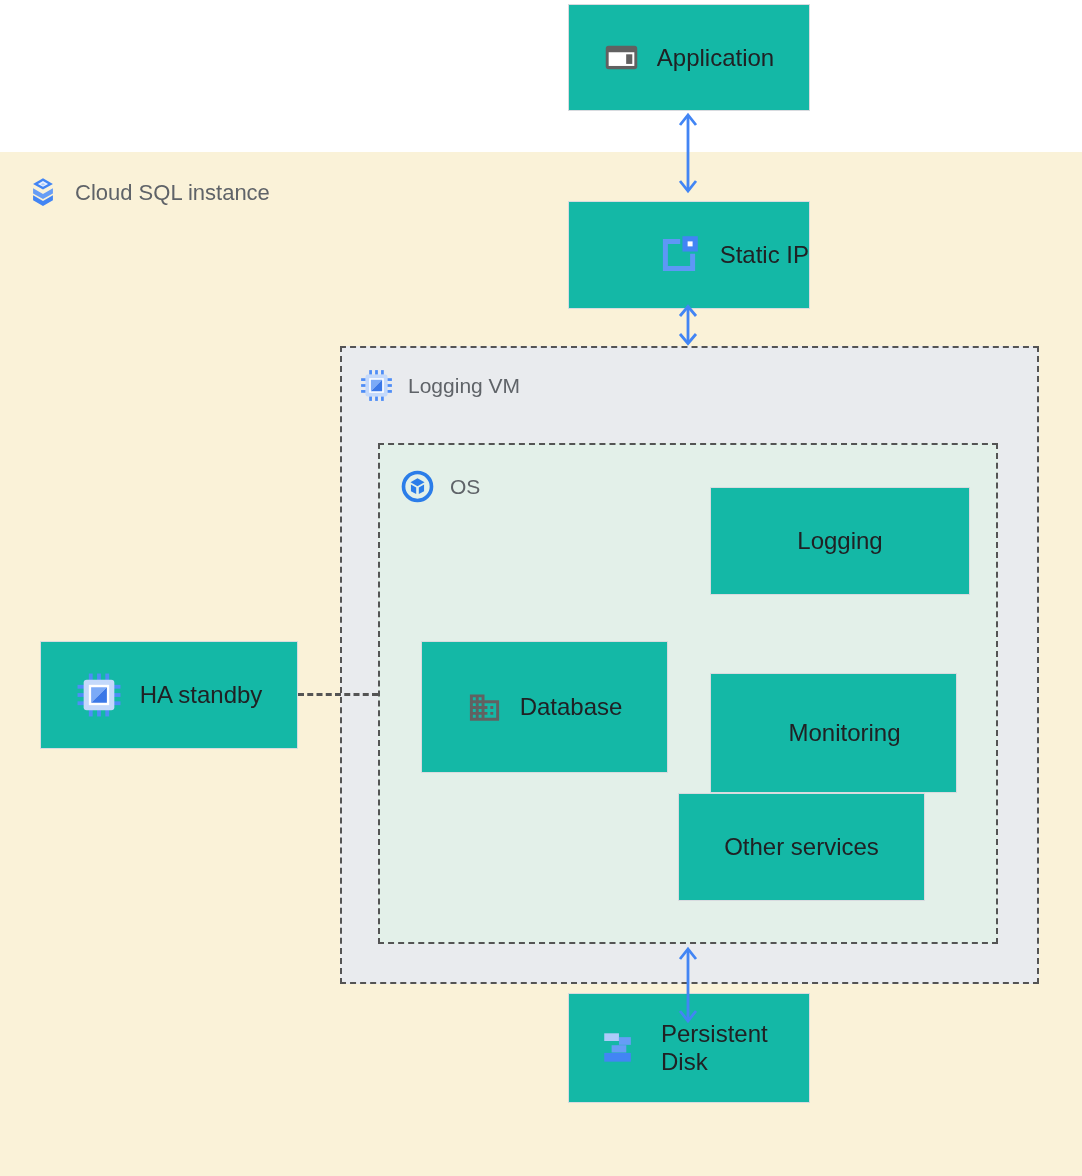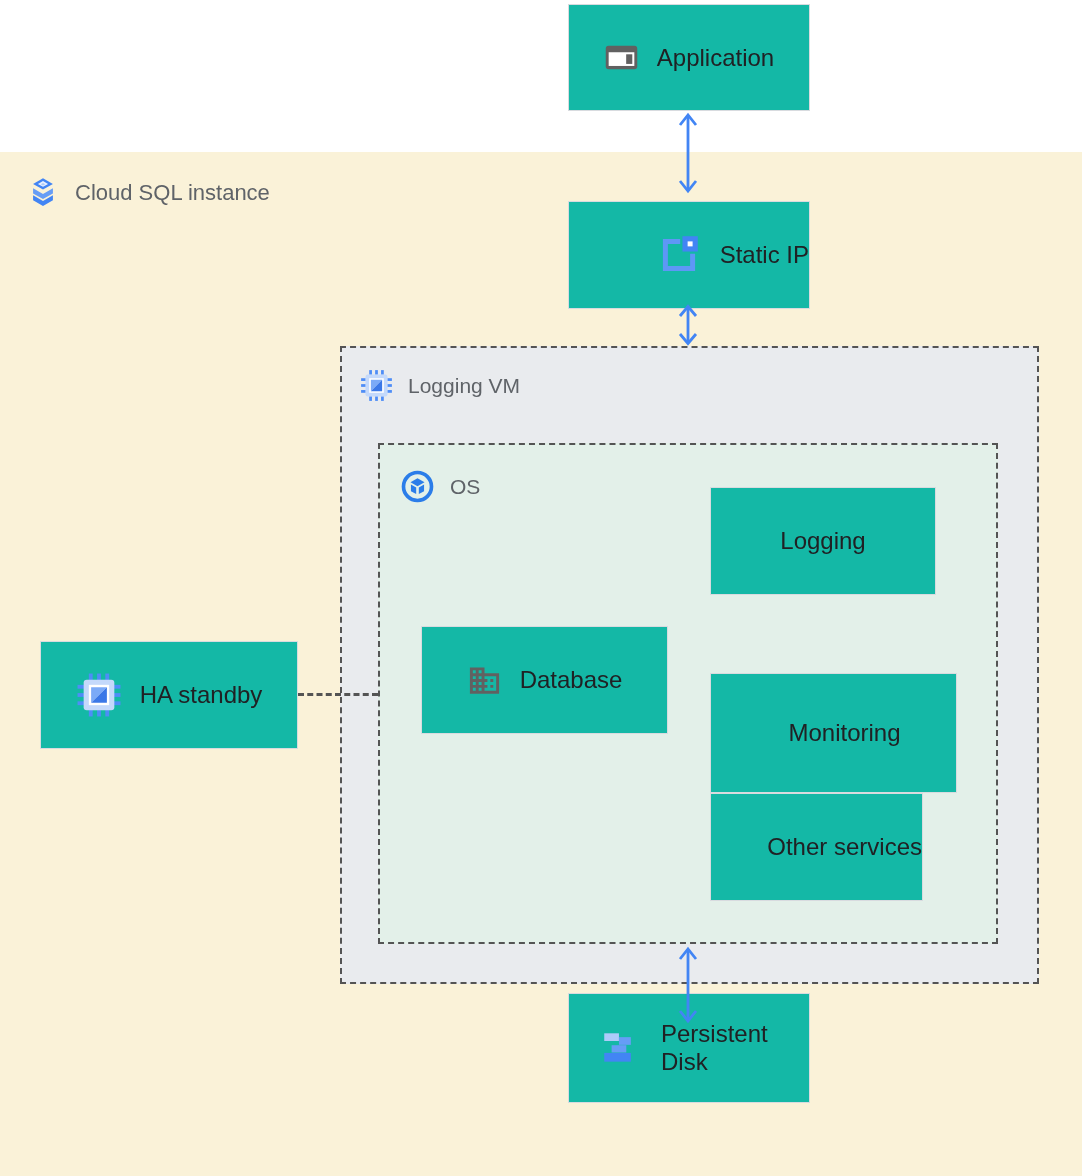--- a/index.html
+++ b/index.html
@@ -24,24 +24,24 @@
   #label-os { left:400px; top:469px; }
   
   .node {
     position:absolute; box-sizing:border-box; background:#14b8a6;
     border:1.5px solid #d8dbdf; display:flex; align-items:center; justify-content:center;
     gap:18px; font-size:24px; color:#202124;
   }
   #node-application   { left:568px; top:4px;    width:242px; height:107px; }
   #node-static-ip     { left:568px; top:201px;  width:242px; height:108px;justify-content:flex-end; }
   #node-ha-standby    { left:40px;  top:641px;  width:258px; height:108px; }
-  #node-database      { left:421px; top:626px;  width:247px; height:108px; }
-  #node-logging       { left:710px; top:487px;  width:226px; height:108px; }
+  #node-database      { left:421px; top:641px;  width:247px; height:132px; }
+  #node-logging       { left:710px; top:487px;  width:260px; height:108px; }
   #node-monitoring    { left:710px; top:673px;  width:247px; height:120px;padding-left:22px; }
-  #node-other         { left:710px; top:793px;  width:213px; height:108px;justify-content:flex-end; }
+  #node-other         { left:678px; top:793px;  width:247px; height:108px; }
   #node-disk          { left:568px; top:993px; width:242px; height:110px; gap:20px; }
   #node-disk .wrap-label { width:118px; line-height:1.15; }
   
   .arrow { position:absolute; }
   #connector-ha { left:298px; top:693px; width:80px; height:0; border-top:3px dashed #545454; }
   .node-label { white-space:nowrap; }
   svg { display:block; }
 </style>
 </head>
 <body>

